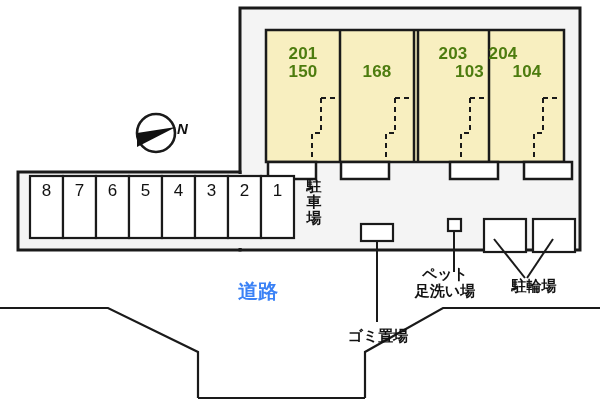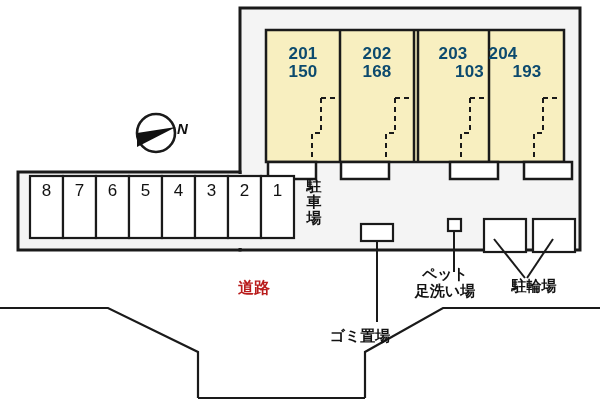--- a/index.html
+++ b/index.html
@@ -24,21 +24,21 @@
     top: 0;
     width: 600px;
     height: 400px;
     display: block;
   }
   .unit-num {
     position: absolute;
     text-align: center;
     font-size: 17px;
     font-weight: 700;
-    color: #0c4a6e;
+    color: #4d7c0f;
     letter-spacing: 0.2px;
     line-height: 1.12;
     white-space: pre;
   }
   .stall-num {
     position: absolute;
     text-align: center;
     font-size: 17px;
     font-weight: 400;
     color: #111111;
@@ -57,23 +57,23 @@
     position: absolute;
     font-size: 15px;
     font-weight: 700;
     color: #111111;
     line-height: 1.12;
     white-space: pre;
     text-align: center;
   }
   .road-label {
     position: absolute;
-    font-size: 16px;
+    font-size: 20px;
     font-weight: 700;
-    color: #b91c1c;
+    color: #3b82f6;
     white-space: pre;
   }
   .compass-n {
     position: absolute;
     font-size: 15px;
     font-weight: 700;
     font-style: italic;
     color: #111111;
   }
 </style>
@@ -131,43 +131,42 @@
     <path d="M 600 308 L 443 308 L 365 352 L 365 398" fill="none" stroke="#1a1a1a" stroke-width="2.2"></path>
     <path d="M 198 398 L 365 398" fill="none" stroke="#1a1a1a" stroke-width="2.2"></path>
 
     <circle cx="156" cy="133" r="19" fill="#ffffff" stroke="#1a1a1a" stroke-width="2.6"></circle>
     <path d="M 137 133 L 176 127 L 137 147 Z" fill="#111111"></path>
   </svg>
 
   <div class="unit-num" style="left:272px; top:44px; width:62px;">201</div>
   <div class="unit-num" style="left:272px; top:62px; width:62px;">150</div>
 
-  <div class="unit-num" style="left:346px; top:44px; width:62px;">202</div>
   <div class="unit-num" style="left:346px; top:62px; width:62px;">168</div>
 
   <div class="unit-num" style="left:422px; top:44px; width:62px;">203</div>
   <div class="unit-num" style="left:422px; top:62px; width:62px;text-align:right;">103</div>
 
   <div class="unit-num" style="left:472px; top:44px; width:62px;">204</div>
-  <div class="unit-num" style="left:496px; top:62px; width:62px;">193</div>
+  <div class="unit-num" style="left:496px; top:62px; width:62px;">104</div>
 
   <div class="stall-num" style="left:30px; top:182px; width:33px;">8</div>
   <div class="stall-num" style="left:63px; top:182px; width:33px;">7</div>
   <div class="stall-num" style="left:96px; top:182px; width:33px;">6</div>
   <div class="stall-num" style="left:129px; top:182px; width:33px;">5</div>
   <div class="stall-num" style="left:162px; top:182px; width:33px;">4</div>
   <div class="stall-num" style="left:195px; top:182px; width:33px;">3</div>
   <div class="stall-num" style="left:228px; top:182px; width:33px;">2</div>
   <div class="stall-num" style="left:261px; top:182px; width:33px;">1</div>
 
   <div class="vert-label" style="left:303px; top:178px; width:22px;">駐
 車
 場</div>
 
-  <div class="callout" style="left:300px; top:328px; width:120px;">ゴミ置場</div>
+  <div class="callout" style="left:318px; top:328px; width:120px;">ゴミ置場</div>
 
   <div class="callout" style="left:492px; top:278px; width:84px;">駐輪場</div>
 
   <div class="callout" style="left:396px; top:266px; width:98px;">ペット
 足洗い場</div>
 
   <div class="road-label" style="left:238px; top:278px;">道路</div>
 
   <div class="compass-n" style="left:177px; top:120px;">N</div>
 

